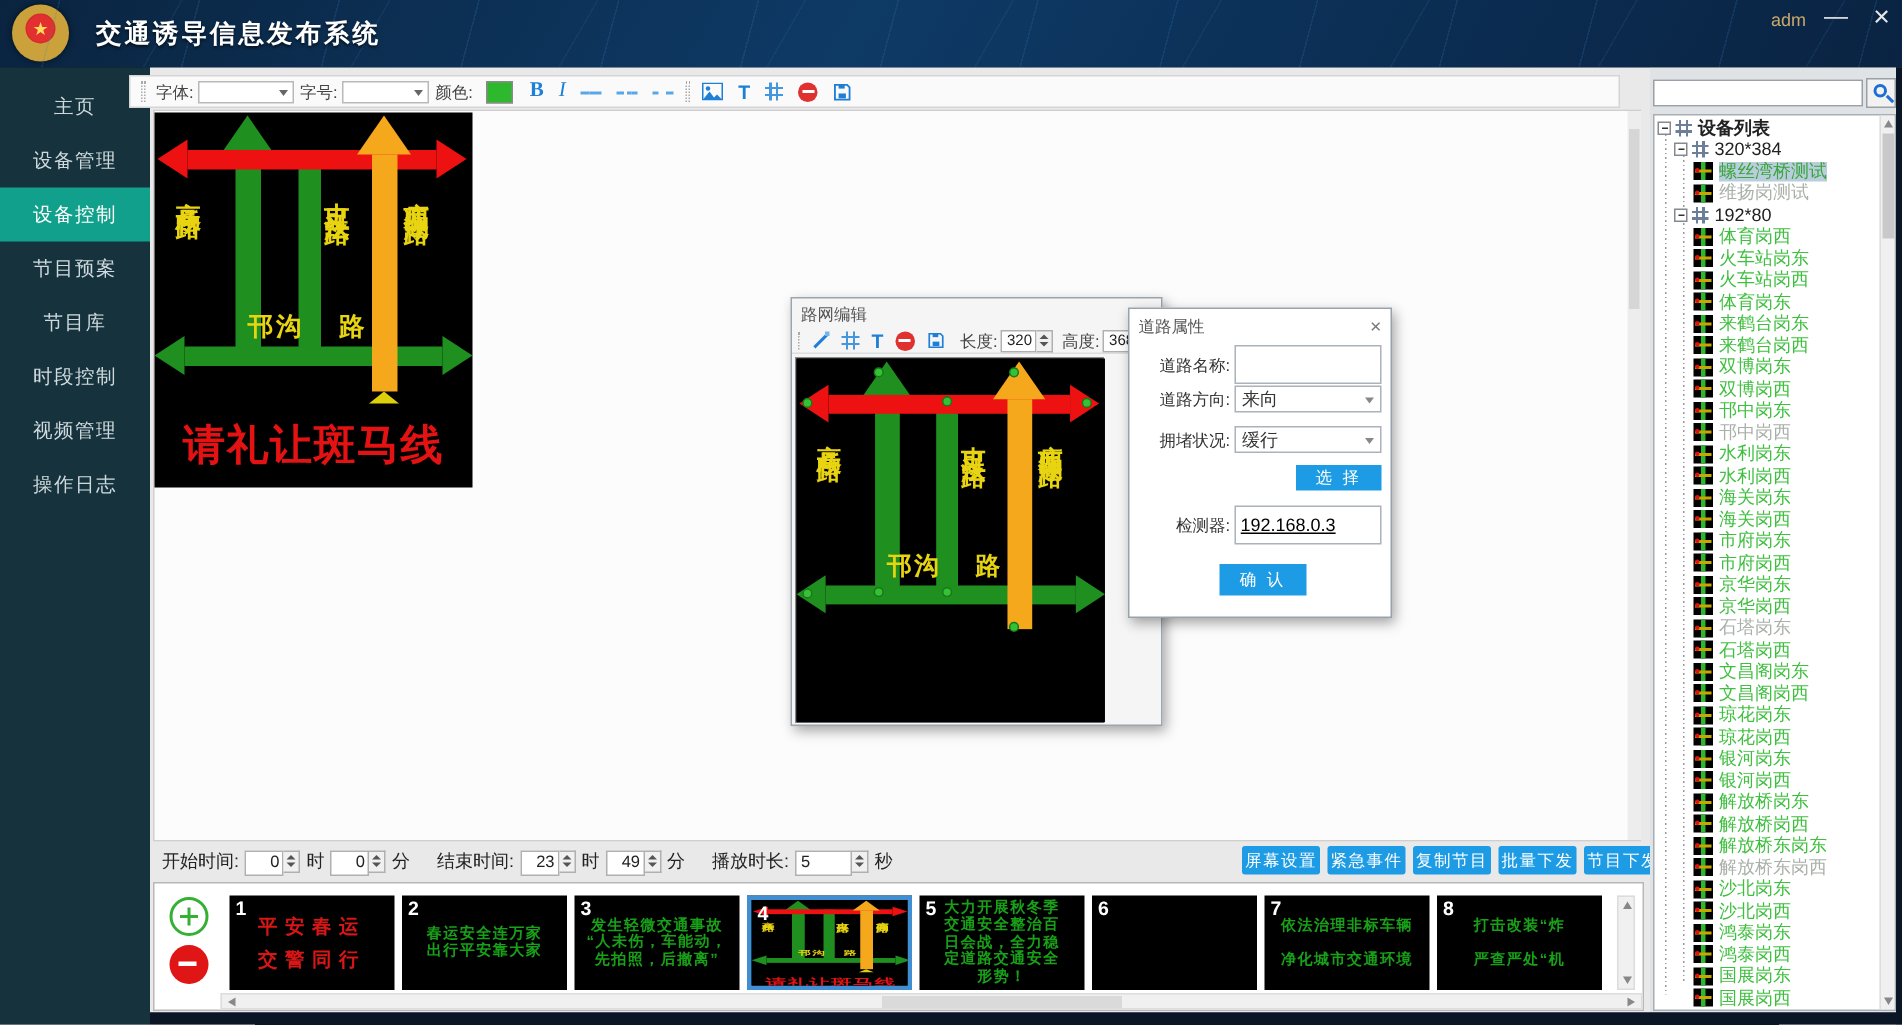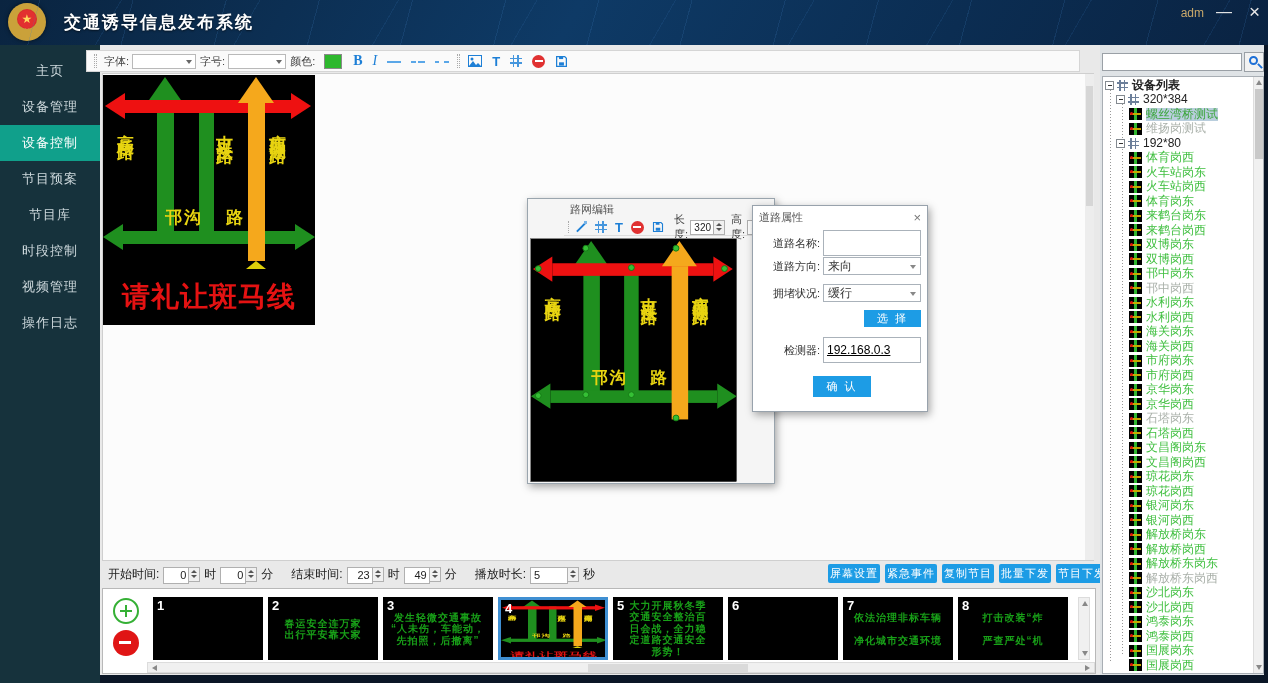--- a/index.html
+++ b/index.html
@@ -97,21 +97,21 @@
   .node { display:none; position:absolute; width:7px; height:7px; border-radius:50%; background:#35c035;
     border:1px solid #167a16; z-index:6; }
   .sign--edit .node { display:block; }
   .sign--edit { transform:scale(.97); transform-origin:0 0; }
   .sign--mini { transform:scale(.5,.248); transform-origin:0 0; }
 
   #main-sign { position:absolute; left:103px; top:75px; }
 
   
   #edit-dialog { position:absolute; left:527px; top:198px; width:248px; height:286px; background:#f5f5f5;
-    border:1px solid #9aa5ae; box-shadow:2px 3px 8px rgba(0,0,0,.35);padding-left:36px; }
+    border:1px solid #9aa5ae; box-shadow:2px 3px 8px rgba(0,0,0,.35); }
   .dlg-title { height:20px; display:flex; align-items:center; padding:0 6px; font-size:11px; color:#555; }
   .dlg-close { margin-left:auto; color:#777; font-size:13px; }
   #edit-toolbar { height:17px; display:flex; align-items:center; padding-left:2px; border-bottom:1px solid #ddd; }
   #edit-toolbar .tb-handle { width:3px; height:12px; border-left:1px dotted #aaa; margin:0 2px; }
   #edit-toolbar .tb-btn { margin:0 4px; }
   .pen-icon { width:12px; height:12px; position:relative; }
   .pen-icon::before { content:""; position:absolute; left:0; top:5px; width:13px; height:2px; background:#1d7fd6;
     transform:rotate(-45deg); }
   .pen-icon::after { content:""; position:absolute; right:0; top:0; width:3px; height:3px; background:#77b4e8; }
   .spin-label { font-size:11px; color:#444; margin:0 2px 0 6px; }
@@ -527,20 +527,22 @@
 
 <div id="playlist">
   <div id="add-btn" class="circle-btn"></div>
   <div id="rem-btn" class="circle-btn"></div>
   <div id="thumb-row">
     <div class="repeat-flat">
       
     
         <div class="thumb red">
           <span class="tnum">1</span>
+          <div class="ttext">平安春运
+交警同行</div>
         </div>
       
         <div class="thumb green">
           <span class="tnum">2</span>
           <div class="ttext">春运安全连万家
 出行平安靠大家</div>
         </div>
       
         <div class="thumb green">
           <span class="tnum">3</span>

